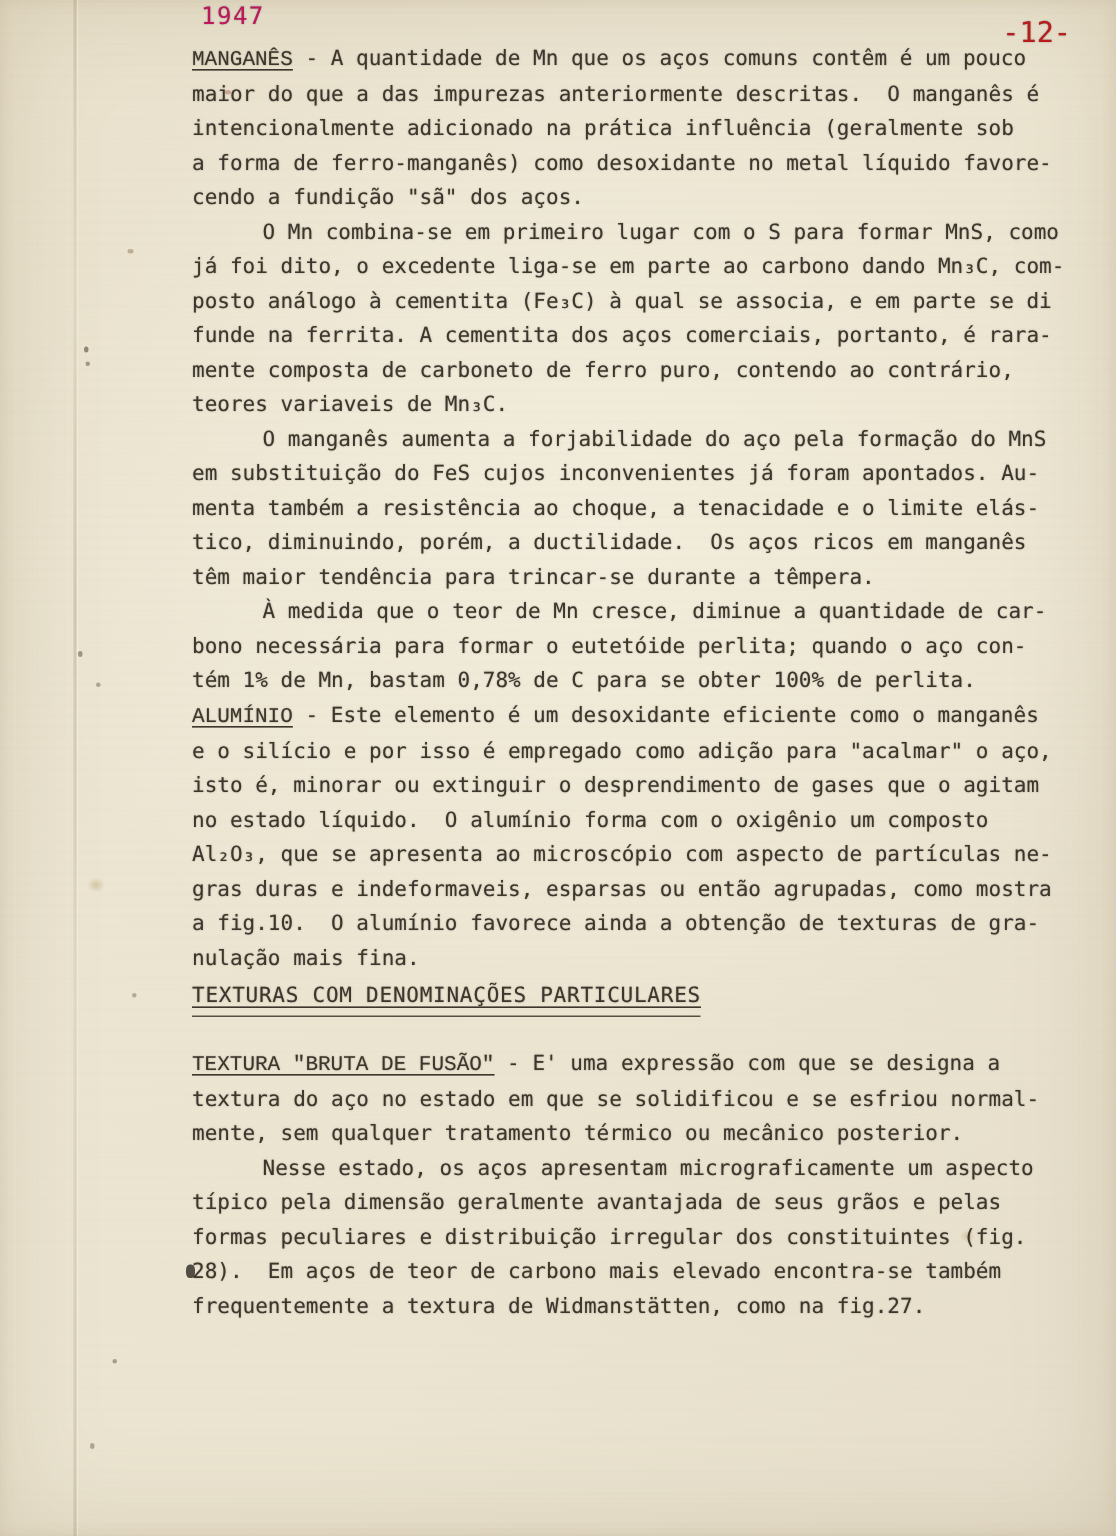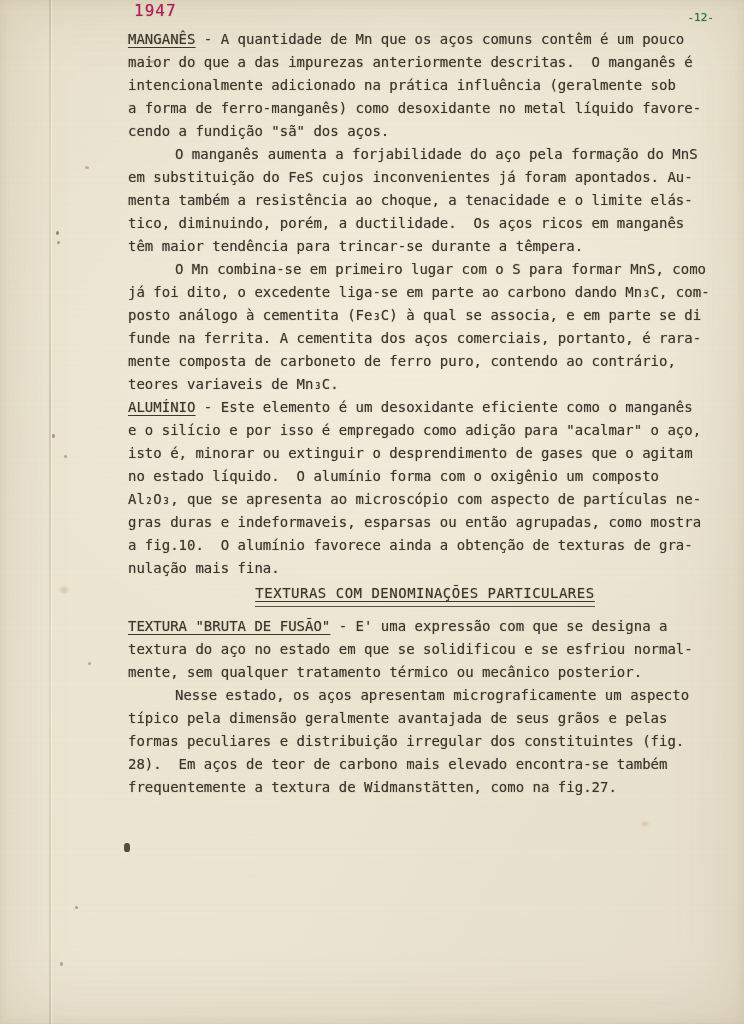--- a/index.html
+++ b/index.html
@@ -35,34 +35,34 @@
   .speck { position: absolute; border-radius: 50%; }
 
   .page-header { position: absolute; top: 0; left: 0; right: 0; height: 30px; }
   .year {
     position: absolute; left: 134px; top: 1px;
     font-size: 16px; letter-spacing: 1px; color: #be185d;
     text-shadow: 0 0 1px rgba(50,45,38,0.55);
   }
   .pagenum {
     position: absolute; right: 30px; top: 11px;
-    font-size: 11px; color: #15803d;
+    font-size: 19px; color: #b91c1c;
     text-shadow: 0 0 1px rgba(50,45,38,0.55);
   }
 
   .doc {
     position: absolute; left: 128px; top: 28px; width: 594px;
     font-size: 14px; line-height: 23px;
     text-shadow: 0 0 1px rgba(55,48,40,0.5);
   }
   .para { margin: 0; white-space: pre-wrap; }
   .para.indent { text-indent: 47px; }
-  .lead { text-decoration: underline; text-underline-offset: 3px; }
+  .lead { text-decoration: underline; text-underline-offset: 3px; font-family: Liberation Mono, monospace; }
   .heading-line {
-    margin: 2px 0 8px 0; text-align: center;
+    margin: 2px 0 20px 0; text-align: left;
   }
   .heading-text {
     display: inline-block;
     text-decoration: underline; text-underline-offset: 3px;
     border-bottom: 1px solid rgba(60,54,44,0.85);
     padding-bottom: 1px;
     letter-spacing: 0.5px;
   }
 </style>
 </head>
@@ -93,33 +93,36 @@
 <div class="doc">
 
 
 
   <p class="para"><span class="lead">MANGANÊS</span><span> - A quantidade de Mn que os aços comuns contêm é um pouco
 maior do que a das impurezas anteriormente descritas.  O manganês é
 intencionalmente adicionado na prática influência (geralmente sob
 a forma de ferro-manganês) como desoxidante no metal líquido favore-
 cendo a fundição "sã" dos aços.</span></p>
 
-  <p class="para indent"><span>O manganês aumenta a forjabilidade do aço pela formação do MnS
-em substituição do FeS cujos inconvenientes já foram apontados. Au-
-menta também a resistência ao choque, a tenacidade e o limite elás-
-tico, diminuindo, porém, a ductilidade.  Os aços ricos em manganês
-têm maior tendência para trincar-se durante a têmpera.</span></p>
-
   <p class="para indent"><span>O Mn combina-se em primeiro lugar com o S para formar MnS, como
 já foi dito, o excedente liga-se em parte ao carbono dando Mn₃C, com-
 posto análogo à cementita (Fe₃C) à qual se associa, e em parte se di
 funde na ferrita. A cementita dos aços comerciais, portanto, é rara-
 mente composta de carboneto de ferro puro, contendo ao contrário,
 teores variaveis de Mn₃C.</span></p>
 
+  <p class="para indent"><span>O manganês aumenta a forjabilidade do aço pela formação do MnS
+em substituição do FeS cujos inconvenientes já foram apontados. Au-
+menta também a resistência ao choque, a tenacidade e o limite elás-
+tico, diminuindo, porém, a ductilidade.  Os aços ricos em manganês
+têm maior tendência para trincar-se durante a têmpera.</span></p>
+
+  <p class="para indent"><span>À medida que o teor de Mn cresce, diminue a quantidade de car-
+bono necessária para formar o eutetóide perlita; quando o aço con-
+tém 1% de Mn, bastam 0,78% de C para se obter 100% de perlita.</span></p>
 
   <p class="para"><span class="lead">ALUMÍNIO</span><span> - Este elemento é um desoxidante eficiente como o manganês
 e o silício e por isso é empregado como adição para "acalmar" o aço,
 isto é, minorar ou extinguir o desprendimento de gases que o agitam
 no estado líquido.  O alumínio forma com o oxigênio um composto
 Al₂O₃, que se apresenta ao microscópio com aspecto de partículas ne-
 gras duras e indeformaveis, esparsas ou então agrupadas, como mostra
 a fig.10.  O alumínio favorece ainda a obtenção de texturas de gra-
 nulação mais fina.</span></p>
 

